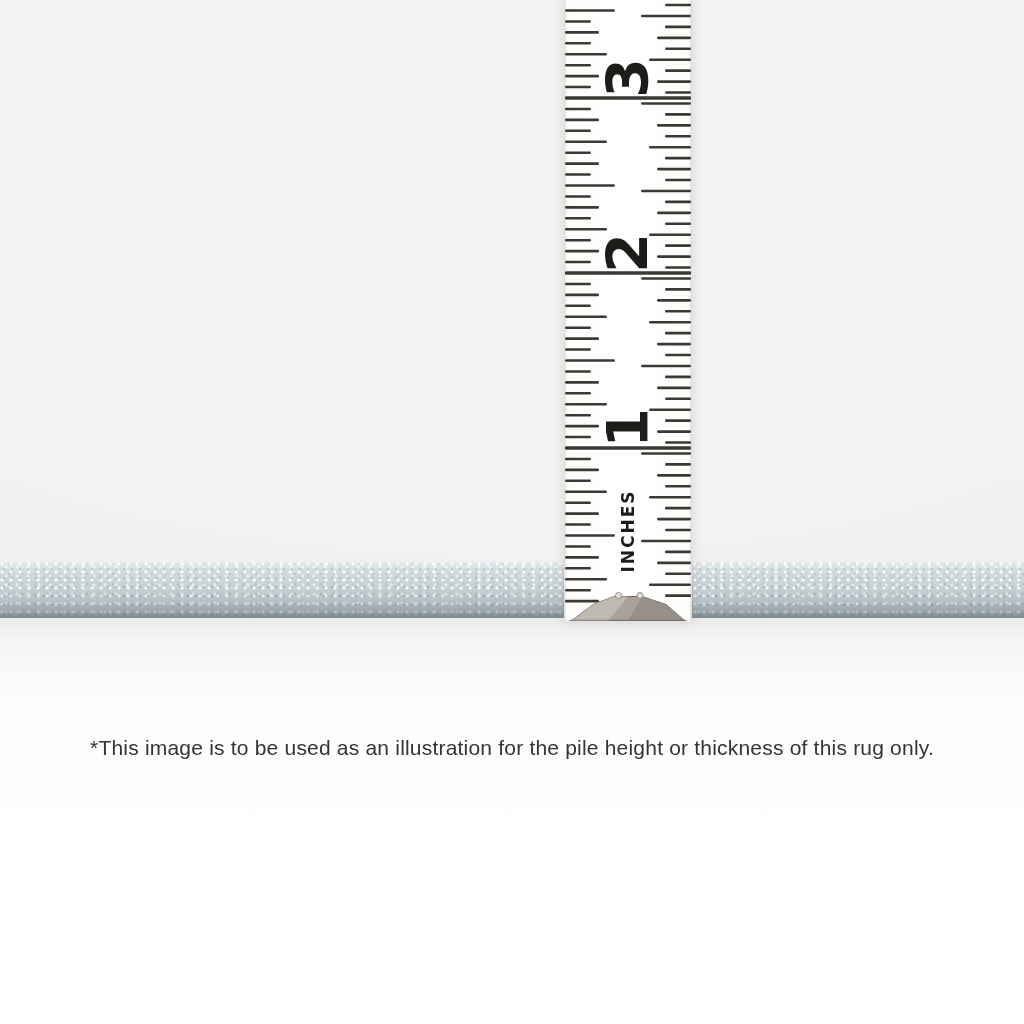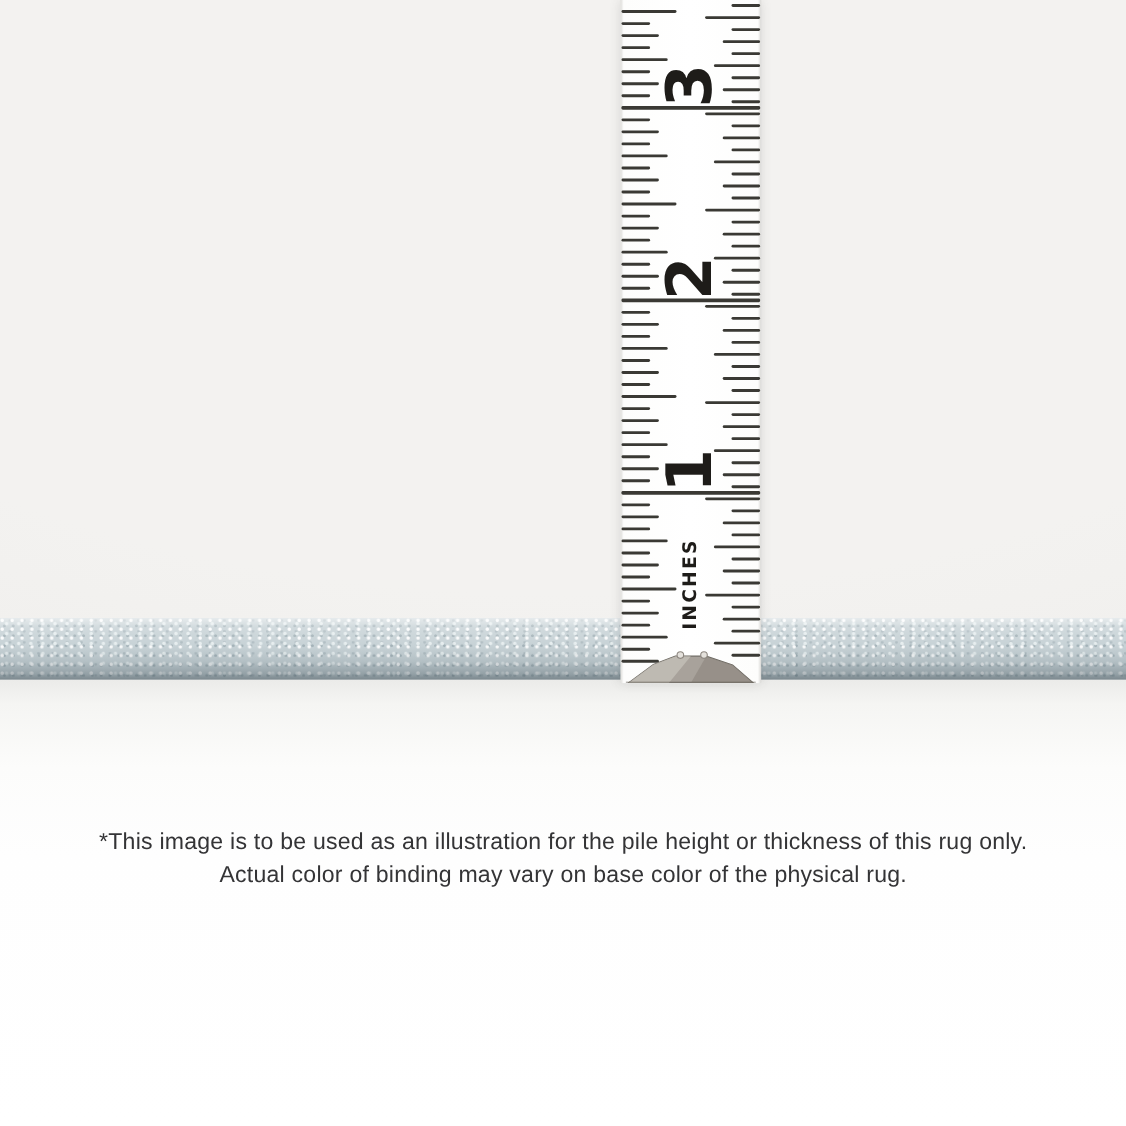--- a/index.html
+++ b/index.html
@@ -37,21 +37,21 @@
   .inch-num{position:absolute;left:50%;transform:translate(-50%,-50%) rotate(-90deg);
             font-family:"DejaVu Sans",sans-serif;font-weight:bold;font-size:57px;
             color:#1e1c19;line-height:1;}
   .n3{top:78px}.n2{top:253px}.n1{top:428px}
   .unit{position:absolute;left:50%;top:531px;transform:translate(-50%,-50%) rotate(-90deg);
         font-family:"DejaVu Sans",sans-serif;font-weight:bold;font-size:17px;
         letter-spacing:2px;color:#1e1c19;white-space:nowrap;}
   .tab{position:absolute;left:0;top:591px;}
 
   
-  .disclaimer{position:absolute;left:0;top:751px;width:1024px;text-align:center;
+  .disclaimer{position:absolute;left:0;top:733px;width:1024px;text-align:center;
               color:#343436;font-size:21px;line-height:30px;font-weight:500;
               letter-spacing:0.2px;}
 </style>
 </head>
 <body>
 
 <div class="scene">
 
   <div class="wall"></div>
 
@@ -184,16 +184,15 @@
       <polygon points="7,30 30,13 50,5.5 64,5.5 44,30" fill="#c6c1ba" opacity="0.75"></polygon>
       <polygon points="78,5.5 102,13.5 121,30 64,30" fill="#8d8780" opacity="0.65"></polygon>
       <circle cx="54.5" cy="4.5" r="3" fill="#e4e1dc" stroke="#8d8780" stroke-width="1"></circle>
       <circle cx="76" cy="4.5" r="3" fill="#e4e1dc" stroke="#8d8780" stroke-width="1"></circle>
       <rect x="5" y="28.6" width="118" height="1.8" fill="#5f5b55" opacity="0.45"></rect>
     </svg>
   </div>
 
   <div class="disclaimer">
     <div>*This image is to be used as an illustration for the pile height or thickness of this rug only.</div>
-    <div>Actual color of binding may vary on base color of the physical rug.</div>
   </div>
 
 </div>
 
 </body></html>

